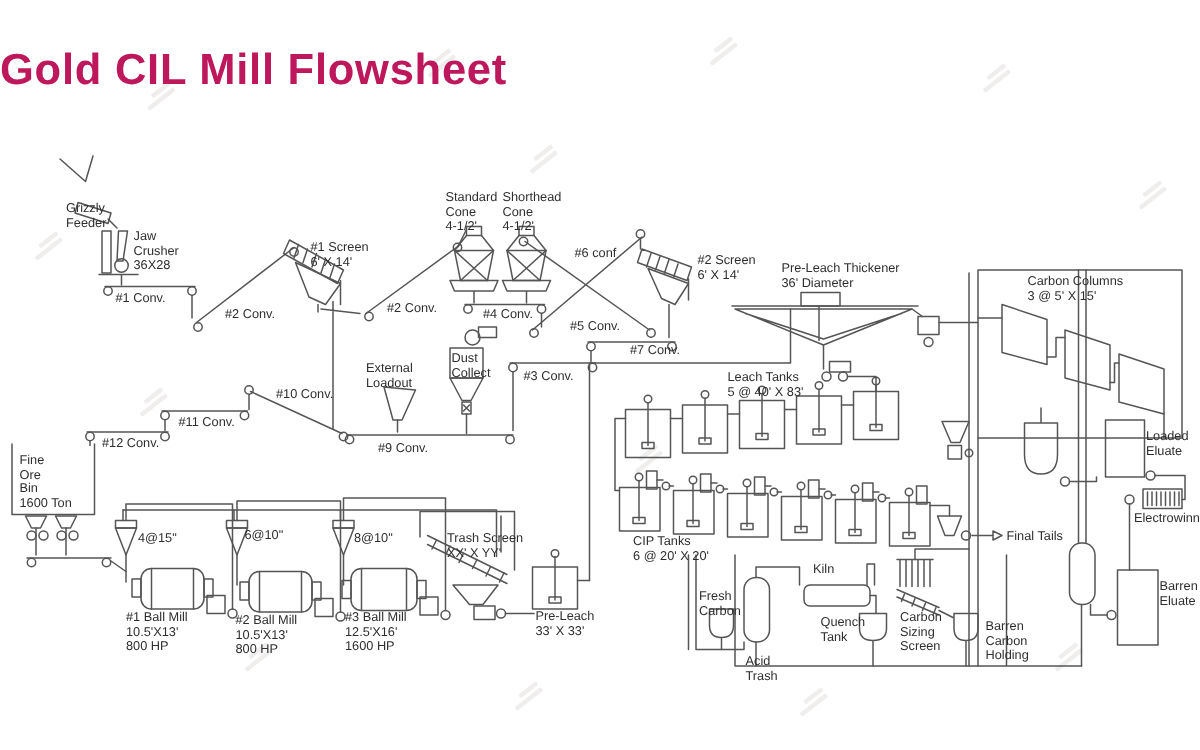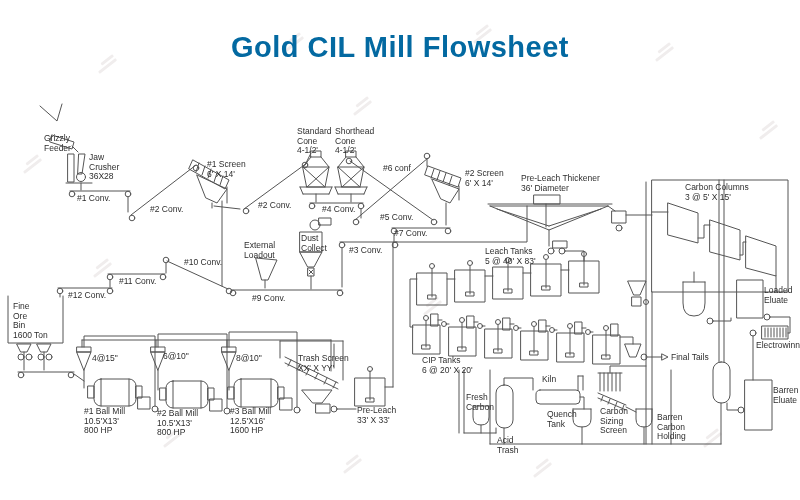--- a/index.html
+++ b/index.html
@@ -1,19 +1,19 @@
 <!DOCTYPE html>
 <html><head>
 <meta charset="utf-8">
 <style>
   html,body{margin:0;padding:0;background:#fff;}
   .stage{position:relative;width:800px;height:500px;background:#ffffff;overflow:hidden;
          font-family:"Liberation Sans",sans-serif;}
-  .title{position:absolute;top:31px;left:0;width:800px;text-align:center;
-         font:700 29px "Liberation Sans",sans-serif;color:#0369a1;letter-spacing:.5px;}
+  .title{position:absolute;top:31px;left:0;width:800px;text-align:left;
+         font:700 29px "Liberation Sans",sans-serif;color:#be185d;letter-spacing:.5px;}
   .lbl{position:absolute;font:8.5px/1.14 "Liberation Sans",sans-serif;color:#2e2e2e;
        white-space:pre-line;}
   svg.art{position:absolute;left:0;top:0;}
   svg.art *{fill:none;stroke:#555;stroke-width:1;stroke-linecap:round;stroke-linejoin:round;}
   .wm{position:absolute;transform:rotate(-38deg);}
   .wm i{display:block;width:22px;height:3px;background:#f0eded;margin:2px 0;border-radius:1px;}
   .wm i:first-child{width:15px;margin-left:7px;}
 </style>
 </head>
 <body>
@@ -494,21 +494,21 @@
 4-1/2'</div>
   <div class="lbl" style="left:322px;top:205px">#4 Conv.</div>
   <div class="lbl" style="left:383px;top:164px">#6 conf</div>
   <div class="lbl" style="left:380px;top:213px">#5 Conv.</div>
   <div class="lbl" style="left:465px;top:169px">#2 Screen
 6' X 14'</div>
   <div class="lbl" style="left:521px;top:174px">Pre-Leach Thickener
 36' Diameter</div>
   <div class="lbl" style="left:685px;top:183px">Carbon Columns
 3 @ 5' X 15'</div>
-  <div class="lbl" style="left:394px;top:229px">#7 Conv.</div>
+  <div class="lbl" style="left:420px;top:229px">#7 Conv.</div>
   <div class="lbl" style="left:349px;top:246px">#3 Conv.</div>
   <div class="lbl" style="left:301px;top:234px">Dust
 Collect</div>
   <div class="lbl" style="left:244px;top:241px">External
 Loadout</div>
   <div class="lbl" style="left:252px;top:294px">#9 Conv.</div>
   <div class="lbl" style="left:184px;top:258px">#10 Conv.</div>
   <div class="lbl" style="left:119px;top:277px">#11 Conv.</div>
   <div class="lbl" style="left:68px;top:291px">#12 Conv.</div>
   <div class="lbl" style="left:13px;top:302px">Fine

